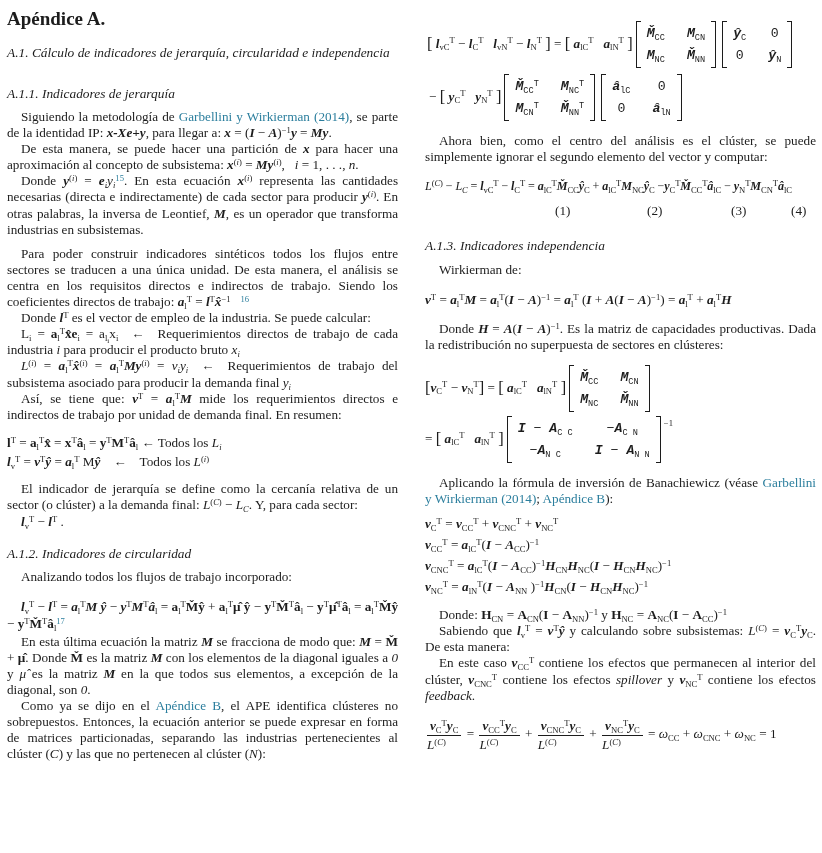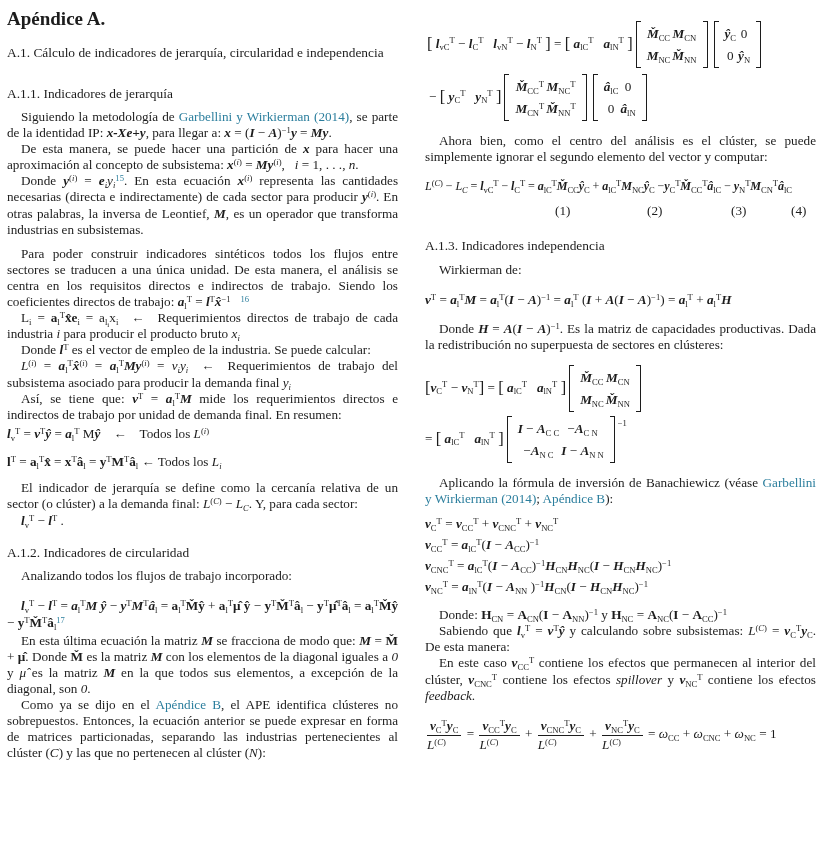--- a/index.html
+++ b/index.html
@@ -3,41 +3,41 @@
 <meta charset="utf-8">
 <style>
   html,body{margin:0;padding:0;background:#ffffff;}
   body{width:822px;height:853px;overflow:hidden;color:#1c1c1c;
        font-family:"Liberation Serif","DejaVu Serif",serif;font-size:13.2px;
        -webkit-font-smoothing:antialiased;}
   .page{display:flex;gap:27px;padding:7px 6px 0 7px;box-sizing:border-box;}
   .col{width:392px;box-sizing:border-box;}
   .col.right{padding-top:12px;}
   .doc-title{font-weight:bold;font-size:19px;margin:1px 0 15px 0;}
-  .sec-h{font-size:13.4px;line-height:16.5px;margin:24px 0 7px 0;}
+  .sec-h{font-style:italic;font-size:13.4px;line-height:16.5px;margin:24px 0 7px 0;}
   p{margin:0;text-align:justify;line-height:16.1px;hyphens:auto;}
   p.ind{text-indent:14px;}
   .eq{margin:9px 0;line-height:17px;}
   .eq.indented{text-indent:14px;}
   .eq.tightfit{font-size:12.1px;white-space:nowrap;letter-spacing:-0.1px;}
   .eq.matline{white-space:nowrap;}
   sup{font-size:8.6px;vertical-align:4.5px;line-height:0;}
   sub{font-size:8.6px;vertical-align:-2.5px;line-height:0;}
   sub sub{font-size:7px;vertical-align:-1.5px;}
   .m{font-weight:bold;font-style:italic;}
   .fn{color:var(--link,#2b7e9d);cursor:pointer;}
   .lnk{color:var(--link,#2b7e9d);text-decoration:none;cursor:pointer;}
   .arr{padding:0 13px;}
   .bk{font-size:16.5px;vertical-align:-1px;}
   .mx{display:inline-flex;align-items:center;vertical-align:middle;margin:0 3px;}
   .mxb{width:4px;align-self:stretch;}
   .mxl{border:1.4px solid #1c1c1c;border-right:0;}
   .mxr{border:1.4px solid #1c1c1c;border-left:0;}
   .cells{display:grid;padding:4px 6px;row-gap:5px;text-align:center;align-content:center;}
-  .c2{grid-template-columns:auto auto;column-gap:2px;}
+  .c2{grid-template-columns:auto auto;column-gap:22px;font-family:Liberation Mono, monospace;}
   .cells>span{display:block;white-space:nowrap;}
   .mxsup{font-size:8.6px;vertical-align:17px;}
   .fr{display:inline-block;vertical-align:middle;margin:0 2px;line-height:1.2;}
   .fr .n{display:block;border-bottom:1px solid #1c1c1c;padding:0 3px 1px;}
   .fr .d{display:block;padding-top:1px;}
   .eq-labels{position:relative;height:17px;margin:8px 0 10px 0;}
   .eq-labels span{position:absolute;top:0;}
   .lab1{left:130px;}.lab2{left:222px;}.lab3{left:306px;}.lab4{left:366px;}
   .eq-cont{margin-left:118px;}
   .eq-cont2{margin-left:52px;}
@@ -49,26 +49,26 @@
 <div class="page">
 
   <div class="col left">
     <div class="doc-title">Apéndice A.</div>
     <div class="sec-h" style="margin-top:0;">A.1.  Cálculo de indicadores de jerarquía, circularidad e independencia</div>
     <div class="sec-h">A.1.1.  Indicadores de jerarquía</div>
     <p class="ind">Siguiendo la metodología de <a class="lnk">Garbellini y Wirkierman (2014)</a>, se parte de la identidad IP: <span class="m">x-Xe+y</span>, para llegar a: <span class="m">x</span> = (<span class="m">I</span> − <span class="m">A</span>)<sup>−1</sup><span class="m">y</span> = <span class="m">My</span>.</p>
     <p class="ind">De esta manera, se puede hacer una partición de <span class="m">x</span> para hacer una aproximación al concepto de subsistema: <span class="m">x</span><sup>(<i>i</i>)</sup> = <span class="m">My</span><sup>(<i>i</i>)</sup>,&nbsp;&nbsp;&nbsp;<i>i</i> = 1, . . ., <i>n</i>.</p>
     <p class="ind">Donde <span class="m">y</span><sup>(<i>i</i>)</sup> = <span class="m">e</span><sub><i>i</i></sub><i>y</i><sub><i>i</i></sub><sup class="fn">15</sup>. En esta ecuación <span class="m">x</span><sup>(<i>i</i>)</sup> representa las cantidades necesarias (directa e indirectamente) de cada sector para producir <span class="m">y</span><sup>(<i>i</i>)</sup>. En otras palabras, la inversa de Leontief, <span class="m">M</span>, es un operador que transforma industrias en subsistemas.</p>
     <p class="ind" style="margin-top:8px;">Para poder construir indicadores sintéticos todos los flujos entre sectores se traducen a una única unidad. De esta manera, el análisis se centra en los requisitos directos e indirectos de trabajo. Siendo los coeficientes directos de trabajo: <span class="m">a</span><sub>l</sub><sup>T</sup> = <span class="m">l</span><sup>T</sup><span class="m">x̂</span><sup>−1</sup>&nbsp;&nbsp;&nbsp;<sup class="fn">16</sup></p>
+    <p class="ind">Donde <span class="m">l</span><sup>T</sup> es el vector de empleo de la industria. Se puede calcular:</p>
     <p class="ind">L<sub>i</sub> = <b>a</b><sub>l</sub><sup>T</sup><b>x̂e</b><sub>i</sub> = a<sub>l<sub>i</sub></sub>x<sub>i</sub><span class="arr">←</span>Requerimientos directos de trabajo de cada industria <i>i</i> para producir el producto bruto <i>x</i><sub><i>i</i></sub></p>
-    <p class="ind">Donde <span class="m">l</span><sup>T</sup> es el vector de empleo de la industria. Se puede calcular:</p>
     <p class="ind"><i>L</i><sup>(<i>i</i>)</sup> = <span class="m">a</span><sub>l</sub><sup>T</sup><span class="m">x̂</span><sup>(<i>i</i>)</sup> = <span class="m">a</span><sub>l</sub><sup>T</sup><span class="m">My</span><sup>(<i>i</i>)</sup> = <i>v</i><sub><i>i</i></sub><i>y</i><sub><i>i</i></sub><span class="arr">←</span>Requerimientos de trabajo del subsistema asociado para producir la demanda final <i>y</i><sub><i>i</i></sub></p>
     <p class="ind">Así, se tiene que: <span class="m">v</span><sup>T</sup> = <span class="m">a</span><sub>l</sub><sup>T</sup><span class="m">M</span> mide los requerimientos directos e indirectos de trabajo por unidad de demanda final. En resumen:</p>
+    <div class="eq" style="margin:11px 0 2px 0;"><b>l</b><sup>T</sup> = <b>a</b><sub>l</sub><sup>T</sup><b>x̂</b> = <b>x</b><sup>T</sup><b>â</b><sub>l</sub> = <b>y</b><sup>T</sup><b>M</b><sup>T</sup><b>â</b><sub>l</sub> ← Todos los <i>L</i><sub><i>i</i></sub></div>
     <div class="eq" style="margin:2px 0 11px 0;"><span class="m">l</span><sub>v</sub><sup>T</sup> = <span class="m">v</span><sup>T</sup><span class="m">ŷ</span> = <span class="m">a</span><sub>l</sub><sup>T</sup> M<span class="m">ŷ</span><span class="arr">←</span>Todos los <i>L</i><sup>(<i>i</i>)</sup></div>
-    <div class="eq" style="margin:11px 0 2px 0;"><b>l</b><sup>T</sup> = <b>a</b><sub>l</sub><sup>T</sup><b>x̂</b> = <b>x</b><sup>T</sup><b>â</b><sub>l</sub> = <b>y</b><sup>T</sup><b>M</b><sup>T</sup><b>â</b><sub>l</sub> ← Todos los <i>L</i><sub><i>i</i></sub></div>
     <p class="ind" style="margin-top:10px;">El indicador de jerarquía se define como la cercanía relativa de un sector (o clúster) a la demanda final: <i>L</i><sup>(<i>C</i>)</sup> − <i>L</i><sub><i>C</i></sub>. Y, para cada sector:</p>
     <div class="eq indented" style="margin:0;"><span class="m">l</span><sub>v</sub><sup>T</sup> − <span class="m">l</span><sup>T</sup> .</div>
     <div class="sec-h" style="margin-top:16px;">A.1.2.  Indicadores de circularidad</div>
     <p class="ind">Analizando todos los flujos de trabajo incorporado:</p>
     <div class="eq indented" style="margin:12px 0 2px 0;text-align:justify;"><span class="m">l</span><sub>v</sub><sup>T</sup> − <span class="m">l</span><sup>T</sup> = <span class="m">a</span><sub>l</sub><sup>T</sup><span class="m">M ŷ</span> − <span class="m">y</span><sup>T</sup><span class="m">M</span><sup>T</sup><span class="m">â</span><sub>l</sub> = <b>a</b><sub>l</sub><sup>T</sup><b>M̌</b><b>ŷ</b> + <b>a</b><sub>l</sub><sup>T</sup><b>μ̂ ŷ</b> − <b>y</b><sup>T</sup><b>M̌</b><sup>T</sup><b>â</b><sub>l</sub> − <b>y</b><sup>T</sup><b>μ̂</b><sup>T</sup><b>â</b><sub>l</sub> = <b>a</b><sub>l</sub><sup>T</sup><b>M̌</b><b>ŷ</b> − <b>y</b><sup>T</sup><b>M̌</b><sup>T</sup><b>â</b><sub>l</sub><sup class="fn">17</sup></div>
     <p class="ind">En esta última ecuación la matriz <span class="m">M</span> se fracciona de modo que: <span class="m">M</span> = <b>M̌</b> + <b>μ̂</b>. Donde <b>M̌</b> es la matriz <span class="m">M</span> con los elementos de la diagonal iguales a <i>0</i> y <i>μ̂</i> es la matriz <span class="m">M</span> en la que todos sus elementos, a excepción de la diagonal, son <i>0</i>.</p>
     <p class="ind">Como ya se dijo en el <a class="lnk">Apéndice B</a>, el APE identifica clústeres no sobrepuestos. Entonces, la ecuación anterior se puede expresar en forma de matrices particionadas, separando las industrias pertenecientes al clúster (<i>C</i>) y las que no pertenecen al clúster (<i>N</i>):</p>
   </div>
 
   <div class="col right">

